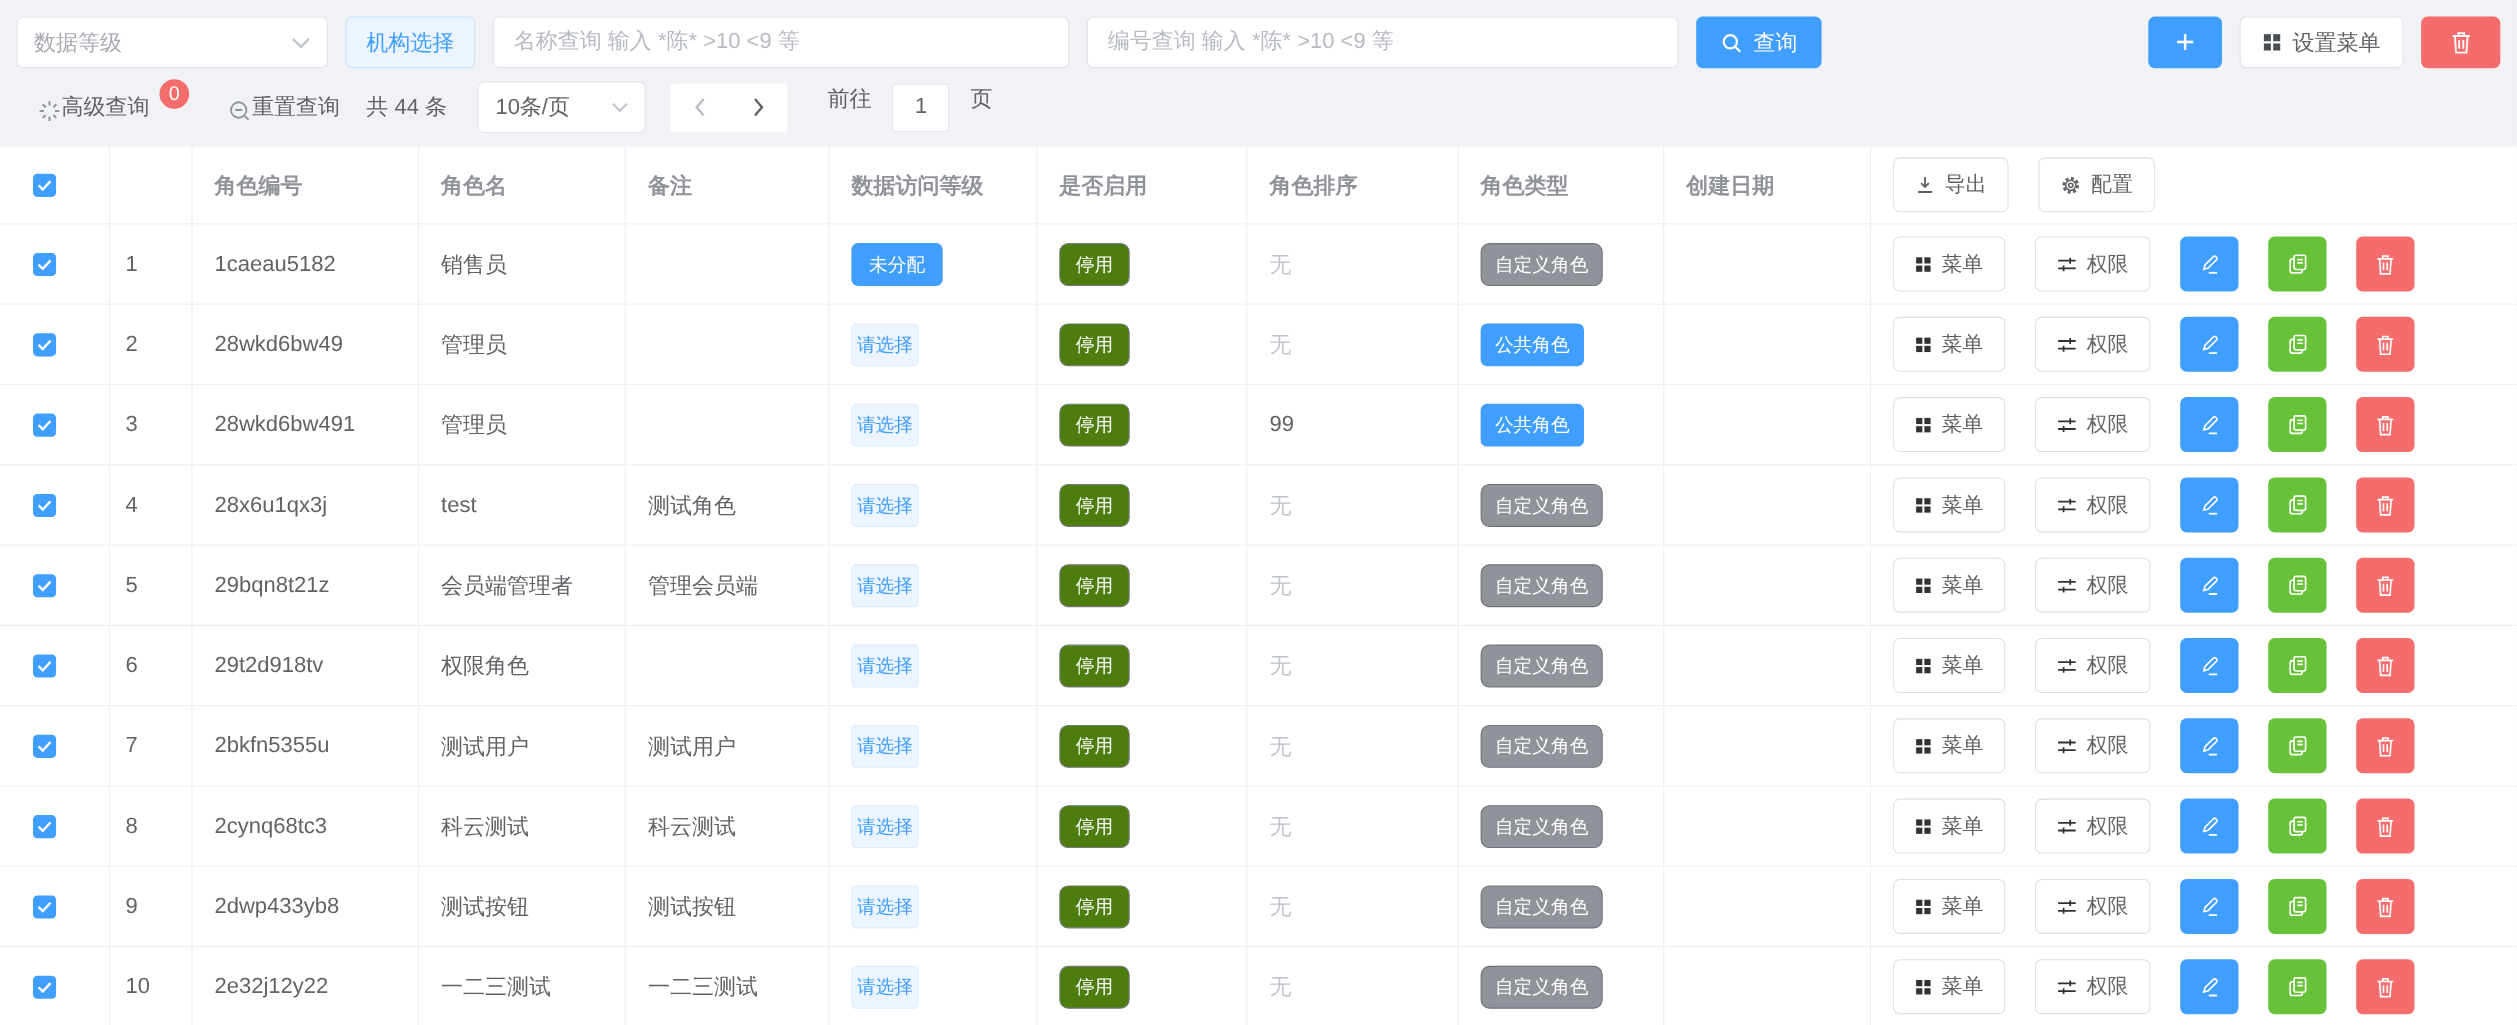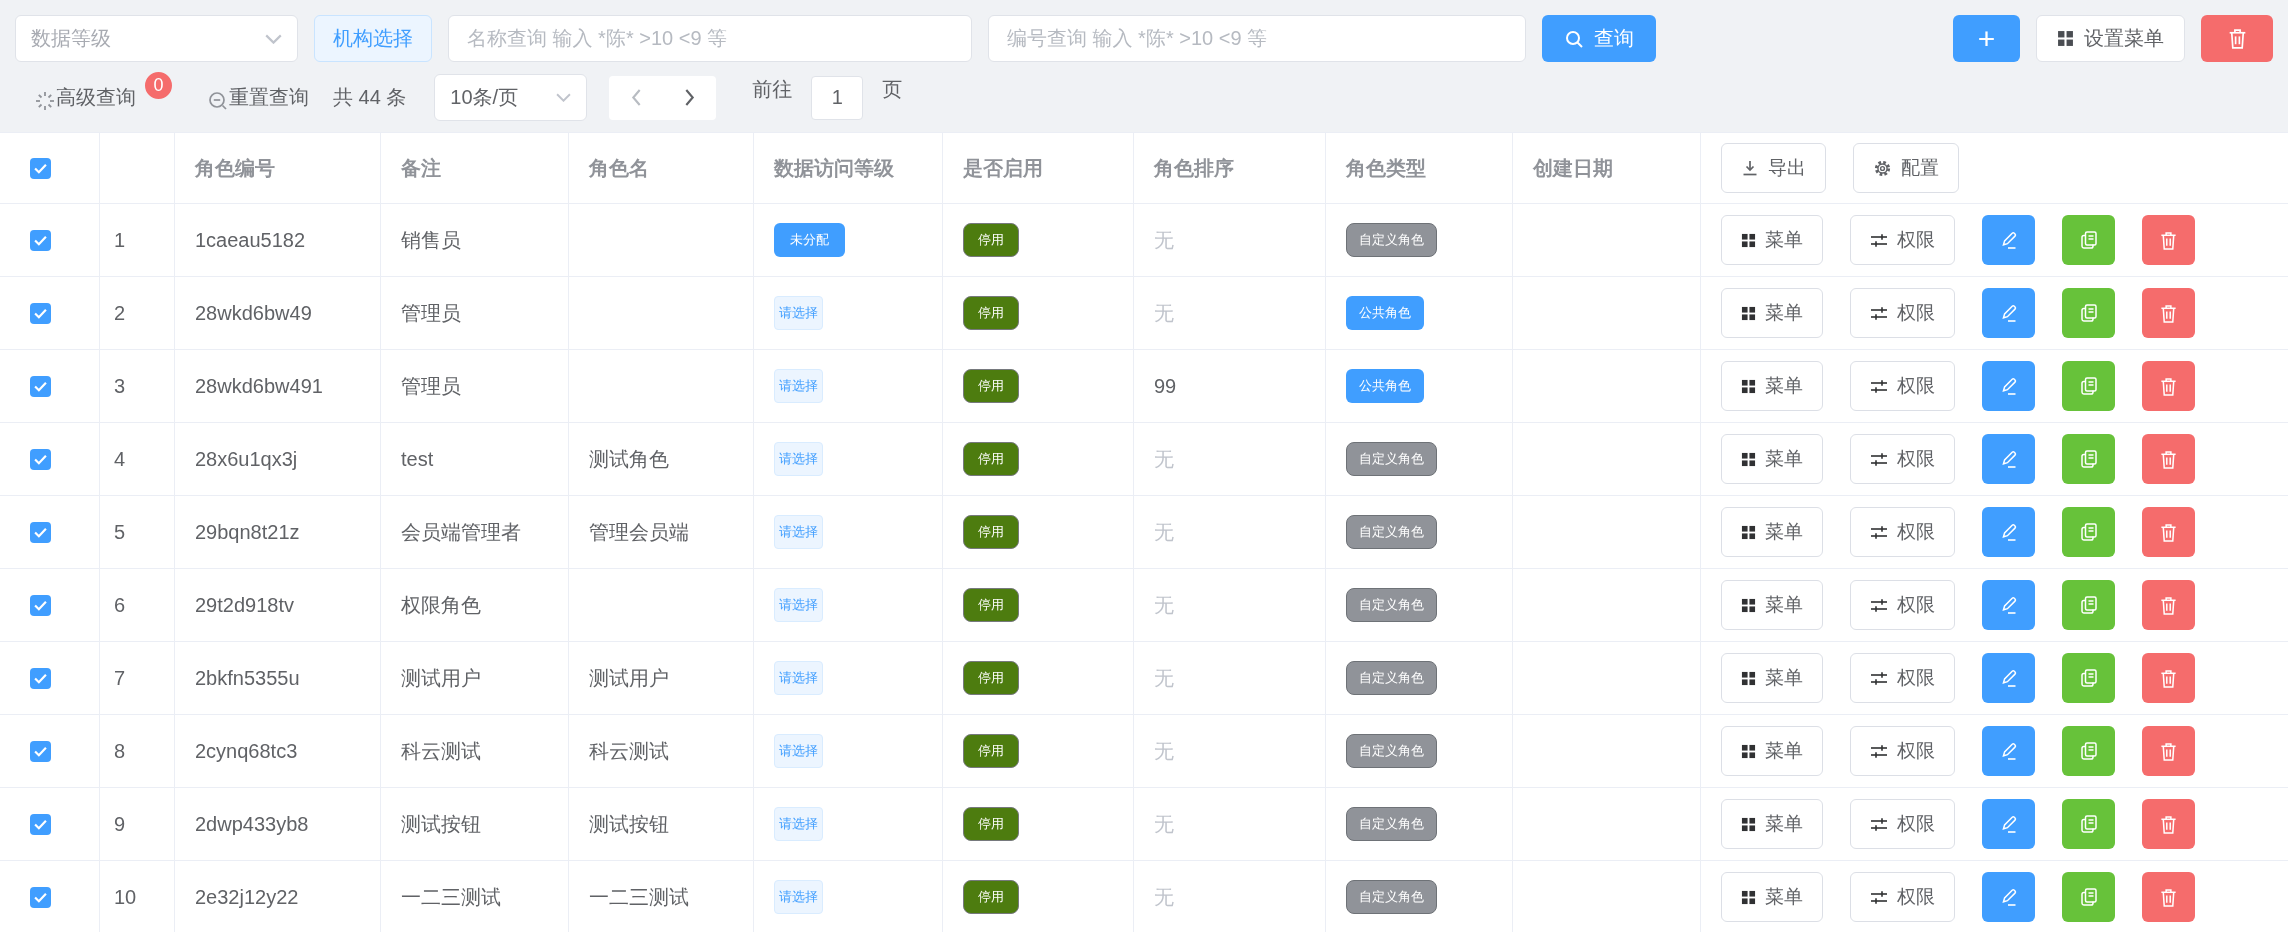--- a/index.html
+++ b/index.html
@@ -73,21 +73,21 @@
   .tr > div:last-child { border-right: none; }
   .tr-head > div { min-height: 70px; color: #909399; font-weight: bold; }
   .cell-check { padding-left: 30px !important; }
   .cell-index { padding-left: 14px !important; }
   .checkbox {
     width: 21px; height: 21px; background: #409eff; border-radius: 4px;
     display: flex; align-items: center; justify-content: center; cursor: pointer; flex: none;
   }
   .muted { color: #c0c4cc; }
 
-  .tag { display: inline-flex; align-items: center; justify-content: center; font-size: 13px; white-space: nowrap; cursor: pointer; }
+  .tag { display: inline-flex; align-items: center; justify-content: center; font-size: 17px; white-space: nowrap; cursor: pointer; }
   .tag-primary-solid { background: #409eff; color: #fff; border-radius: 6px; padding: 8px 16px; }
   .tag-plain { background: #ecf5ff; color: #409eff; border: 1px solid #d9ecff; border-radius: 4px; padding: 7px 4px; }
   .tag-stop { background: #4d7c0f; color: #fff; border: 1px solid #76797d; border-radius: 8px; padding: 7px 14px; }
   .tag-info { background: #909399; color: #fff; border: 1px solid #6e7277; border-radius: 8px; padding: 7px 12px; }
   .tag-primary { background: #409eff; color: #fff; border-radius: 6px; padding: 8px 13px; }
 
   .cell-actions { gap: 27px; padding-left: 20px !important; }
   .btn-row {
     height: 50px; padding: 0 19px; background: #fff; border: 1px solid #dcdfe6; border-radius: 6px;
     font-size: 19px; color: #606266; display: inline-flex; align-items: center; gap: 9px; cursor: pointer;
@@ -208,22 +208,22 @@
   <div class="tr tr-head">
     <div class="cell-check">
       <span class="checkbox">
         <svg width="13" height="11" viewBox="0 0 12 10">
             <polyline points="1,5 4.5,8.5 11,1.5" fill="none" stroke="#fff" stroke-width="2"></polyline>
           </svg>
       </span>
     </div>
     <div class="cell-index"></div>
     <div>角色编号</div>
+    <div>角色名</div>
     <div>备注</div>
-    <div>角色名</div>
     <div>数据访问等级</div>
     <div>是否启用</div>
     <div>角色排序</div>
     <div>角色类型</div>
     <div>创建日期</div>
     <div class="cell-actions">
       <button class="btn-row">
         <span class="icon">
           <svg width="18" height="18" viewBox="0 0 18 18" fill="none" stroke="#606266" stroke-width="1.7">
               <path d="M9 2 v9"></path>

